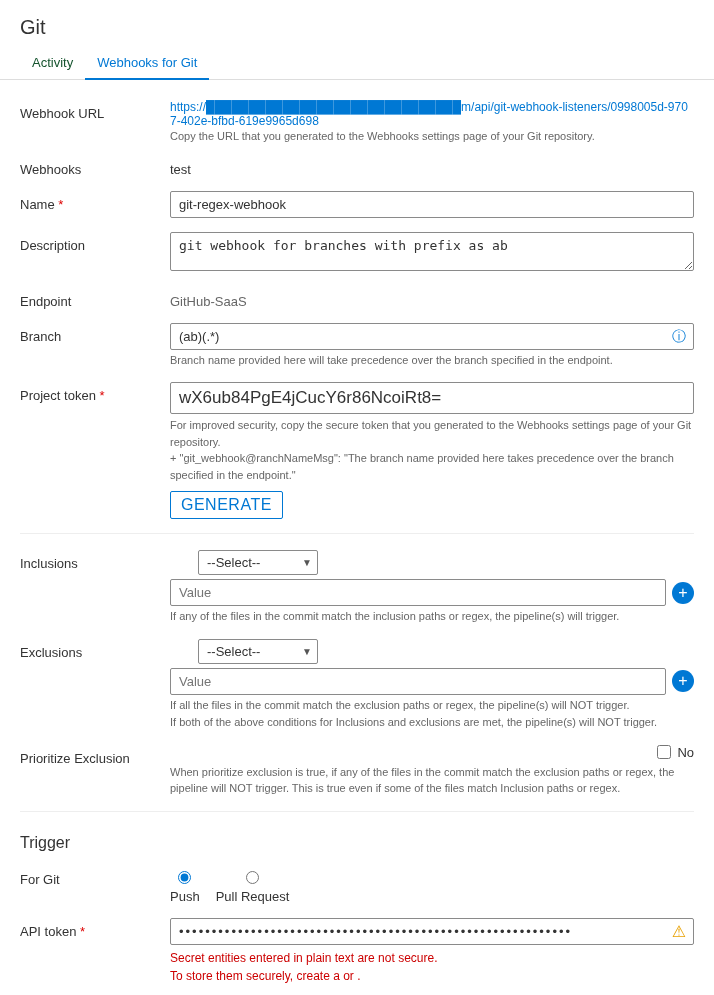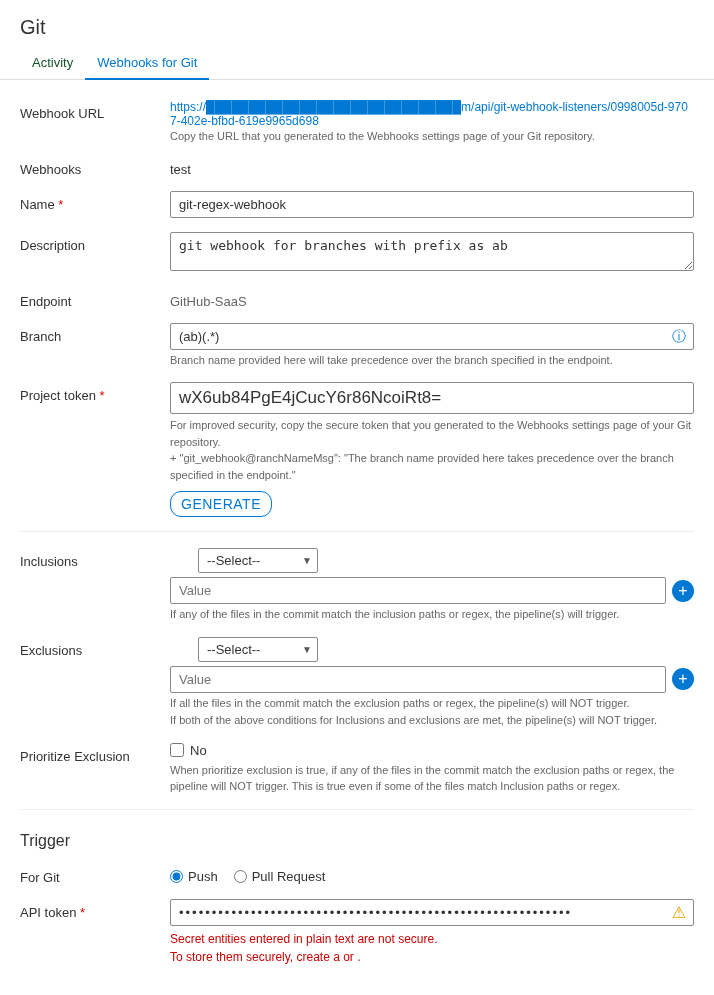--- a/index.html
+++ b/index.html
@@ -128,26 +128,26 @@
     }
     .token-hints {
       font-size: 11px;
       color: #666;
       margin-top: 3px;
       line-height: 1.5;
     }
     .btn-generate {
       margin-top: 8px;
       padding: 4px 10px;
-      font-size: 14px;
+      font-size: 16px;
       border: 1px solid #0078d4;
       background: #fff;
       color: #0078d4;
       cursor: pointer;
-      border-radius: 11px;
+      border-radius: 2px;
       letter-spacing: 0.5px;
     }
     .section-header {
       font-size: 16px;
       font-weight: 400;
       color: #333;
       margin: 10px 0 14px 0;
       padding-top: 6px;
     }
     .select-wrap {
@@ -200,37 +200,39 @@
       cursor: pointer;
       margin-left: 6px;
       display: flex;
       align-items: center;
       justify-content: center;
     }
     .checkbox-row {
       display: flex;
       align-items: center;
       gap: 6px;
+      justify-content: flex-end;
     }
     .checkbox-row input[type="checkbox"] {
       width: 14px;
       height: 14px;
     }
     .radio-row {
       display: flex;
       align-items: center;
       gap: 16px;
       padding-top: 5px;
     }
     .radio-row label {
       display: flex;
       align-items: center;
       gap: 5px;
       font-size: 13px;
       cursor: pointer;
+      flex-direction: column;
     }
     .radio-row input[type="radio"] {
       accent-color: #0078d4;
     }
     .api-token-wrap {
       position: relative;
       display: flex;
       align-items: center;
     }
     .api-token-input {

